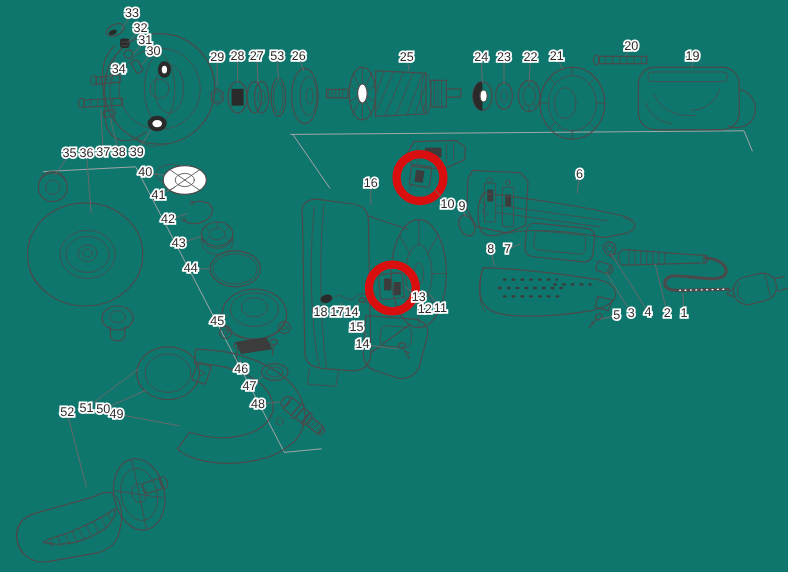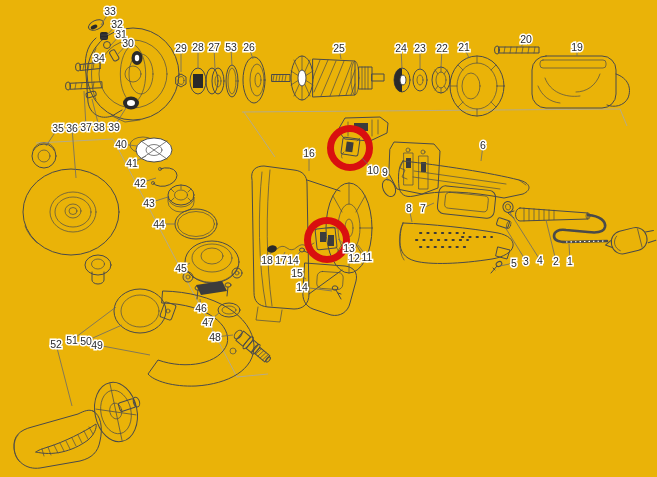--- a/index.html
+++ b/index.html
@@ -1,19 +1,19 @@
 <!DOCTYPE html>
 <html style="--line: #4a4a4a; --leader: #6a6a6a; --cons: #a8a8a8; --label: #2b2b2b; --hl: #d90f0f;"><head>
 <meta charset="utf-8">
 <style>
   :root{
     --line:#4a4a4a; --leader:#6a6a6a; --cons:#a8a8a8; --label:#2b2b2b; --hl:#d90f0f;
   }
   html,body{margin:0;padding:0;background:#fff;}
-  .stage{position:relative;width:657px;height:477px;background:#eab308;overflow:hidden;
+  .stage{position:relative;width:657px;height:477px;background:#0f766e;overflow:hidden;
          font-family:"Liberation Sans",sans-serif;text-decoration:underline;}
   svg{display:block}
   .ln{fill:none;stroke:var(--line);stroke-width:1;stroke-linecap:round;stroke-linejoin:round}
   .lnt{fill:none;stroke:var(--line);stroke-width:.7;stroke-linecap:round;stroke-linejoin:round}
   .dk{fill:#2a2a2a;stroke:none}
   .dk2{fill:#3c3c3c;stroke:none}
   .wh{fill:#fff;stroke:var(--line);stroke-width:1}
   .dots{fill:none;stroke:#3a3a3a;stroke-width:2;stroke-dasharray:1.3 6;stroke-linecap:round}
   .cord{fill:none;stroke:var(--line);stroke-width:2.6;stroke-linecap:round}
   .cordstripe{fill:none;stroke:#fff;stroke-width:1.1;stroke-dasharray:1.5 3}

